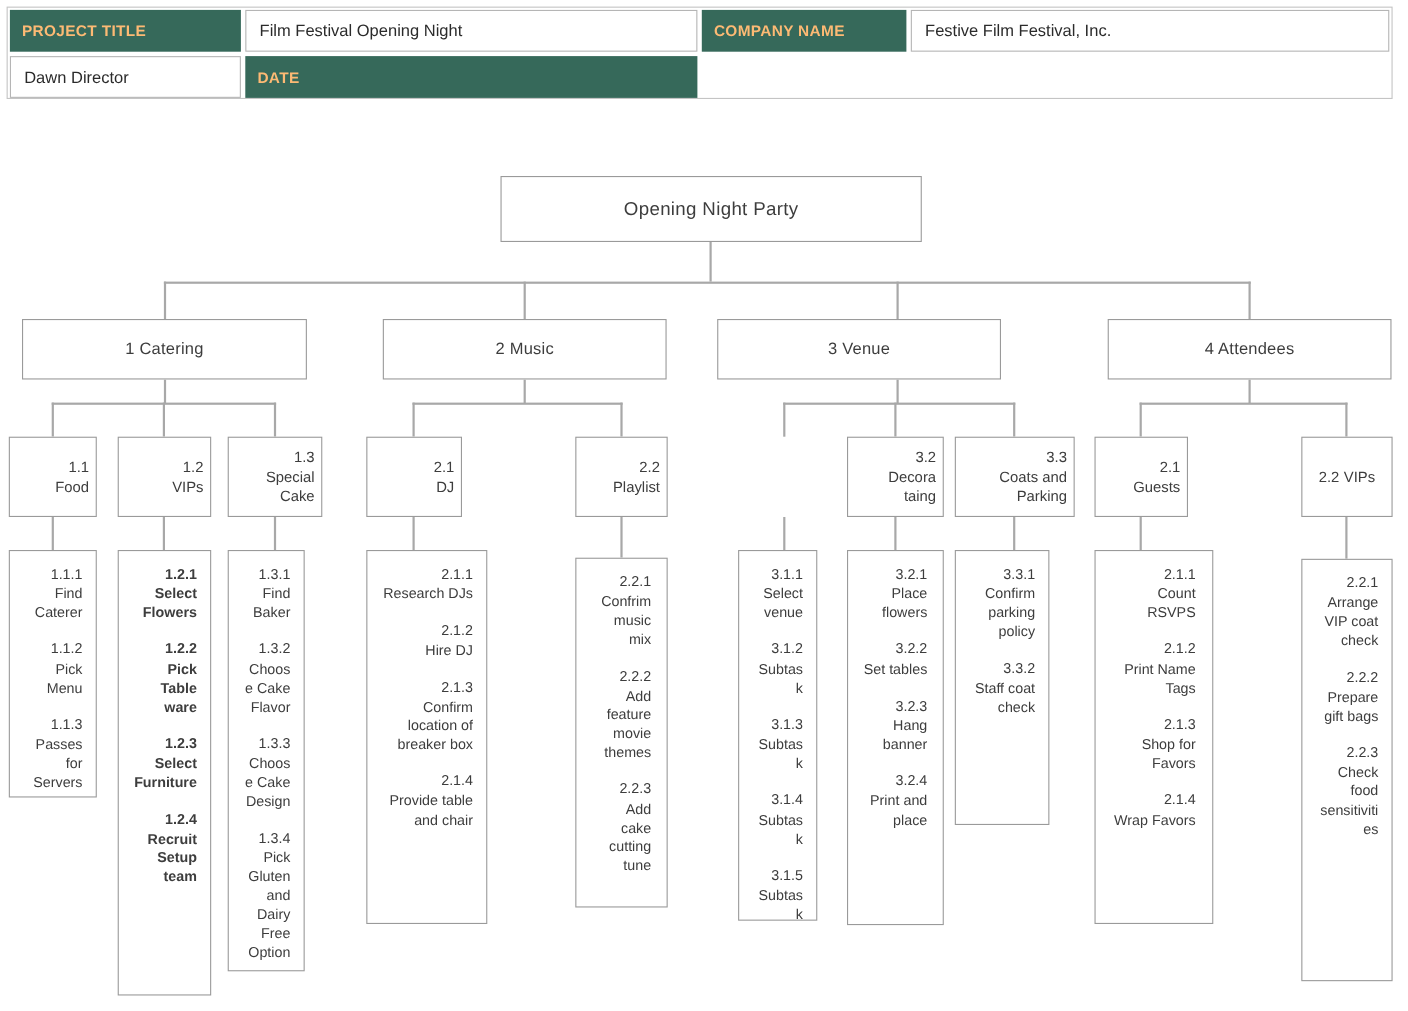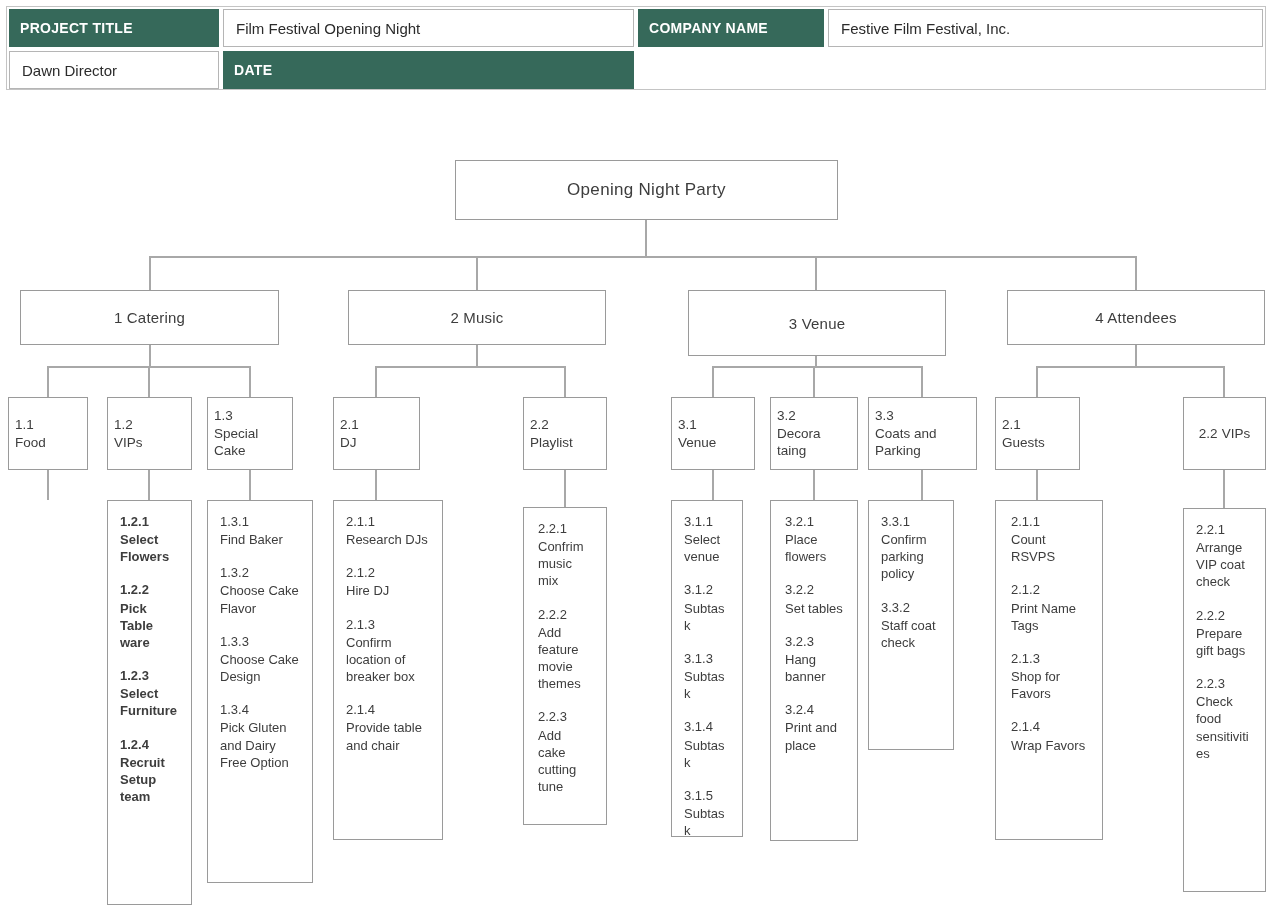--- a/index.html
+++ b/index.html
@@ -7,32 +7,32 @@
     position:relative;width:1280px;height:919px;background:#ffffff;
     font-family:"Liberation Sans","DejaVu Sans",sans-serif;color:#3d3d3d;overflow:hidden;
   }
   
   #hdr{
     position:absolute;left:6px;top:6px;width:1260px;height:84px;box-sizing:border-box;
     border:1px solid #c4c4c4;background:#ffffff;padding:2px;
     display:grid;grid-template-columns:210px 411px 186px 1fr;grid-template-rows:38px 38px;gap:4px;
   }
   .hlabel{
-    background:#36695A;color:#ffffff;font-weight:bold;font-size:14px;letter-spacing:.3px;
+    background:#36695A;color:#fdba74;font-weight:bold;font-size:14px;letter-spacing:.3px;
     display:flex;align-items:center;padding-left:11px;
   }
   .hvalue{
     border:1px solid #b5b5b5;font-size:15px;color:#2b2b2b;
     display:flex;align-items:center;padding-left:12px;box-sizing:border-box;
   }
   .hvalue.empty{border:none;}
   
   .node{
     position:absolute;box-sizing:border-box;background:#ffffff;
-    border:1.5px solid #9a9a9a;text-align:left;
+    border:1.5px solid #9a9a9a;text-align:right;
   }
   .root-box{display:flex;align-items:center;justify-content:center;font-size:17px;letter-spacing:.3px;}
   .branch-box{display:flex;align-items:center;justify-content:center;font-size:15px;letter-spacing:.2px;}
   .child{
     height:73px;display:flex;flex-direction:column;align-items:center;justify-content:center;
     font-size:13.5px;line-height:1.3;padding:2px 6px;overflow-wrap:break-word;
   }
   .child div{width:100%;overflow-wrap:break-word;}
   .child.inline{flex-direction:row;gap:4px;flex-wrap:wrap;}
   .child.inline div{width:auto;}
@@ -105,21 +105,21 @@
   <div class="node root-box" style="left:455px;top:160px;width:383px;height:60px;">
     <span>Opening Night Party</span>
   </div>
 
   <div class="node branch-box" style="left:20px;top:290px;width:259px;height:55px;">
     <span>1 Catering</span>
   </div>
   <div class="node branch-box" style="left:348px;top:290px;width:258px;height:55px;">
     <span>2 Music</span>
   </div>
-  <div class="node branch-box" style="left:688px;top:290px;width:258px;height:66px;">
+  <div class="node branch-box" style="left:652px;top:290px;width:258px;height:55px;">
     <span>3 Venue</span>
   </div>
   <div class="node branch-box" style="left:1007px;top:290px;width:258px;height:55px;">
     <span>4 Attendees</span>
   </div>
 
   <div class="node child" style="left:8px;top:397px;width:80px;">
     <div>1.1</div>
     <div>Food</div>
   </div>
@@ -132,62 +132,72 @@
     <div>Special Cake</div>
   </div>
   <div class="node child" style="left:333px;top:397px;width:87px;">
     <div>2.1</div>
     <div>DJ</div>
   </div>
   <div class="node child" style="left:523px;top:397px;width:84px;">
     <div>2.2</div>
     <div>Playlist</div>
   </div>
-  <div class="node child" style="left:671px;top:397px;width:84px;">
-    <div>3.1</div>
-    <div>Venue</div>
-  </div>
   <div class="node child" style="left:770px;top:397px;width:88px;">
     <div>3.2</div>
     <div>Decora taing</div>
   </div>
   <div class="node child" style="left:868px;top:397px;width:109px;">
     <div>3.3</div>
     <div>Coats and Parking</div>
   </div>
   <div class="node child" style="left:995px;top:397px;width:85px;">
     <div>2.1</div>
     <div>Guests</div>
   </div>
   <div class="node child inline" style="left:1183px;top:397px;width:83px;">
     <div>2.2</div>
     <div>VIPs</div>
   </div>
 
+  <div class="node leafcol" style="left:8px;top:500px;width:80px;height:225px;">
+    <div class="task">
+      <div class="tid">1.1.1</div>
+      <div class="tlabel">Find Caterer</div>
+    </div>
+    <div class="task">
+      <div class="tid">1.1.2</div>
+      <div class="tlabel">Pick Menu</div>
+    </div>
+    <div class="task">
+      <div class="tid">1.1.3</div>
+      <div class="tlabel">Passes for Servers</div>
+    </div>
+  </div>
 
   <div class="node leafcol" style="left:107px;top:500px;width:85px;height:405px;font-weight:bold;">
     <div class="task">
       <div class="tid">1.2.1</div>
       <div class="tlabel">Select Flowers</div>
     </div>
     <div class="task">
       <div class="tid">1.2.2</div>
       <div class="tlabel">Pick Table ware</div>
     </div>
     <div class="task">
       <div class="tid">1.2.3</div>
       <div class="tlabel">Select Furniture</div>
     </div>
     <div class="task">
       <div class="tid">1.2.4</div>
       <div class="tlabel">Recruit Setup team</div>
     </div>
   </div>
 
-  <div class="node leafcol" style="left:207px;top:500px;width:106px;height:383px;">
+  <div class="node leafcol" style="left:207px;top:500px;width:70px;height:383px;">
     <div class="task">
       <div class="tid">1.3.1</div>
       <div class="tlabel">Find Baker</div>
     </div>
     <div class="task">
       <div class="tid">1.3.2</div>
       <div class="tlabel">Choose Cake Flavor</div>
     </div>
     <div class="task">
       <div class="tid">1.3.3</div>

